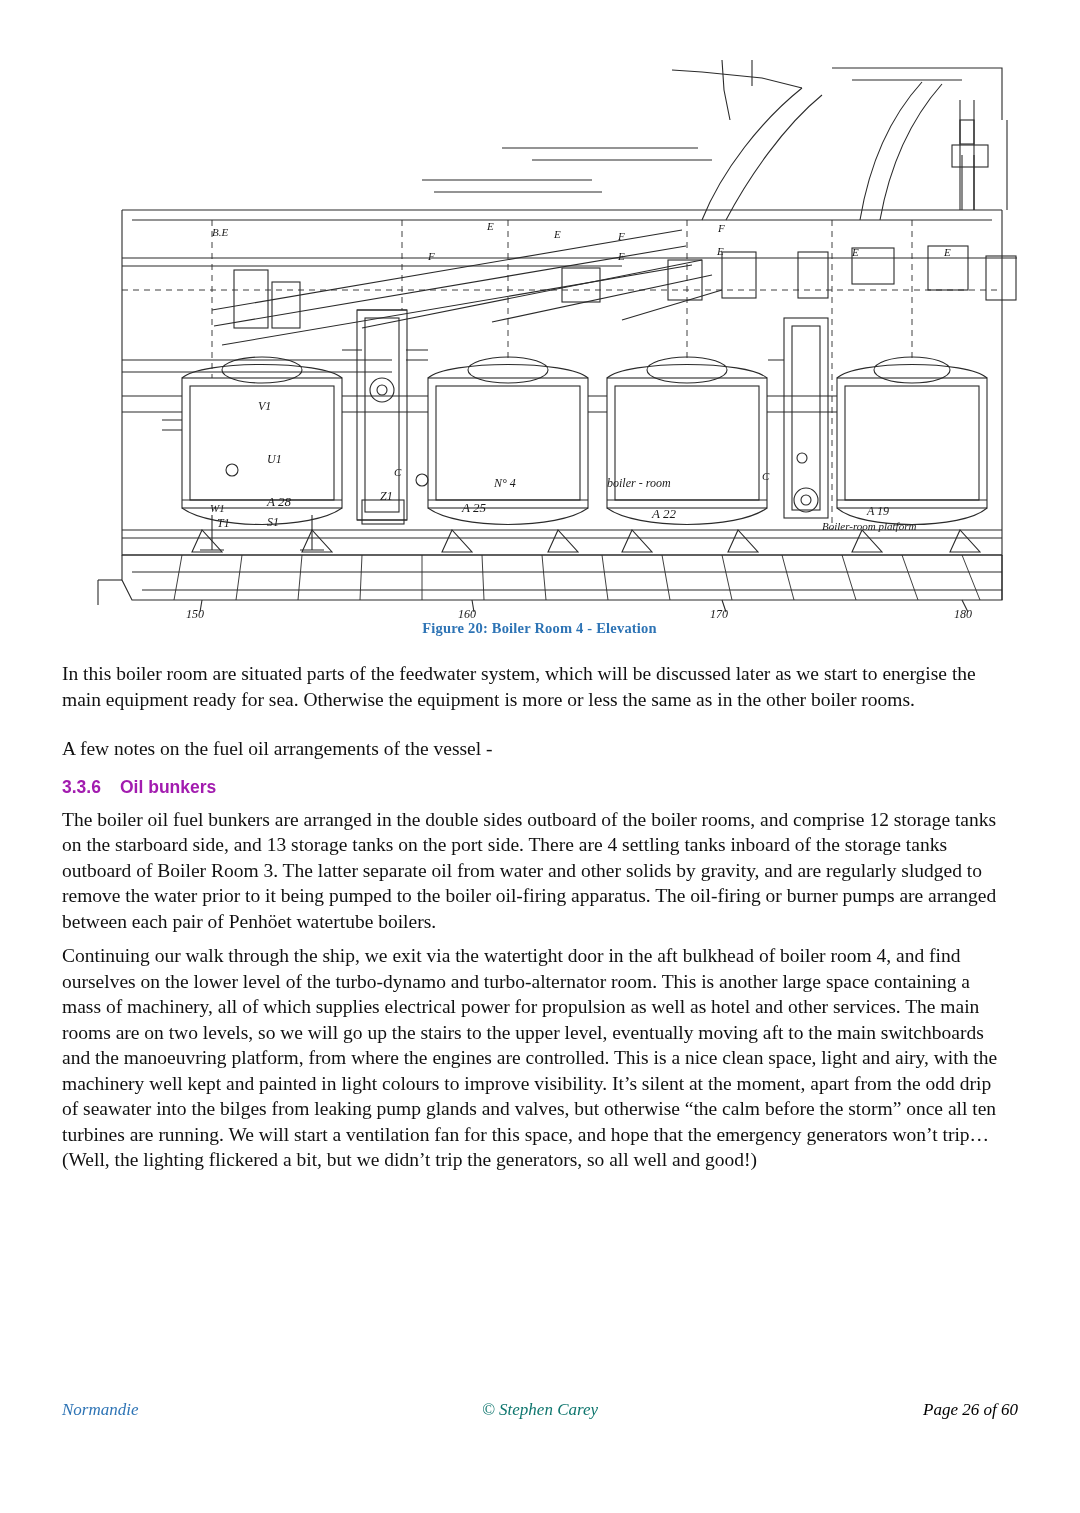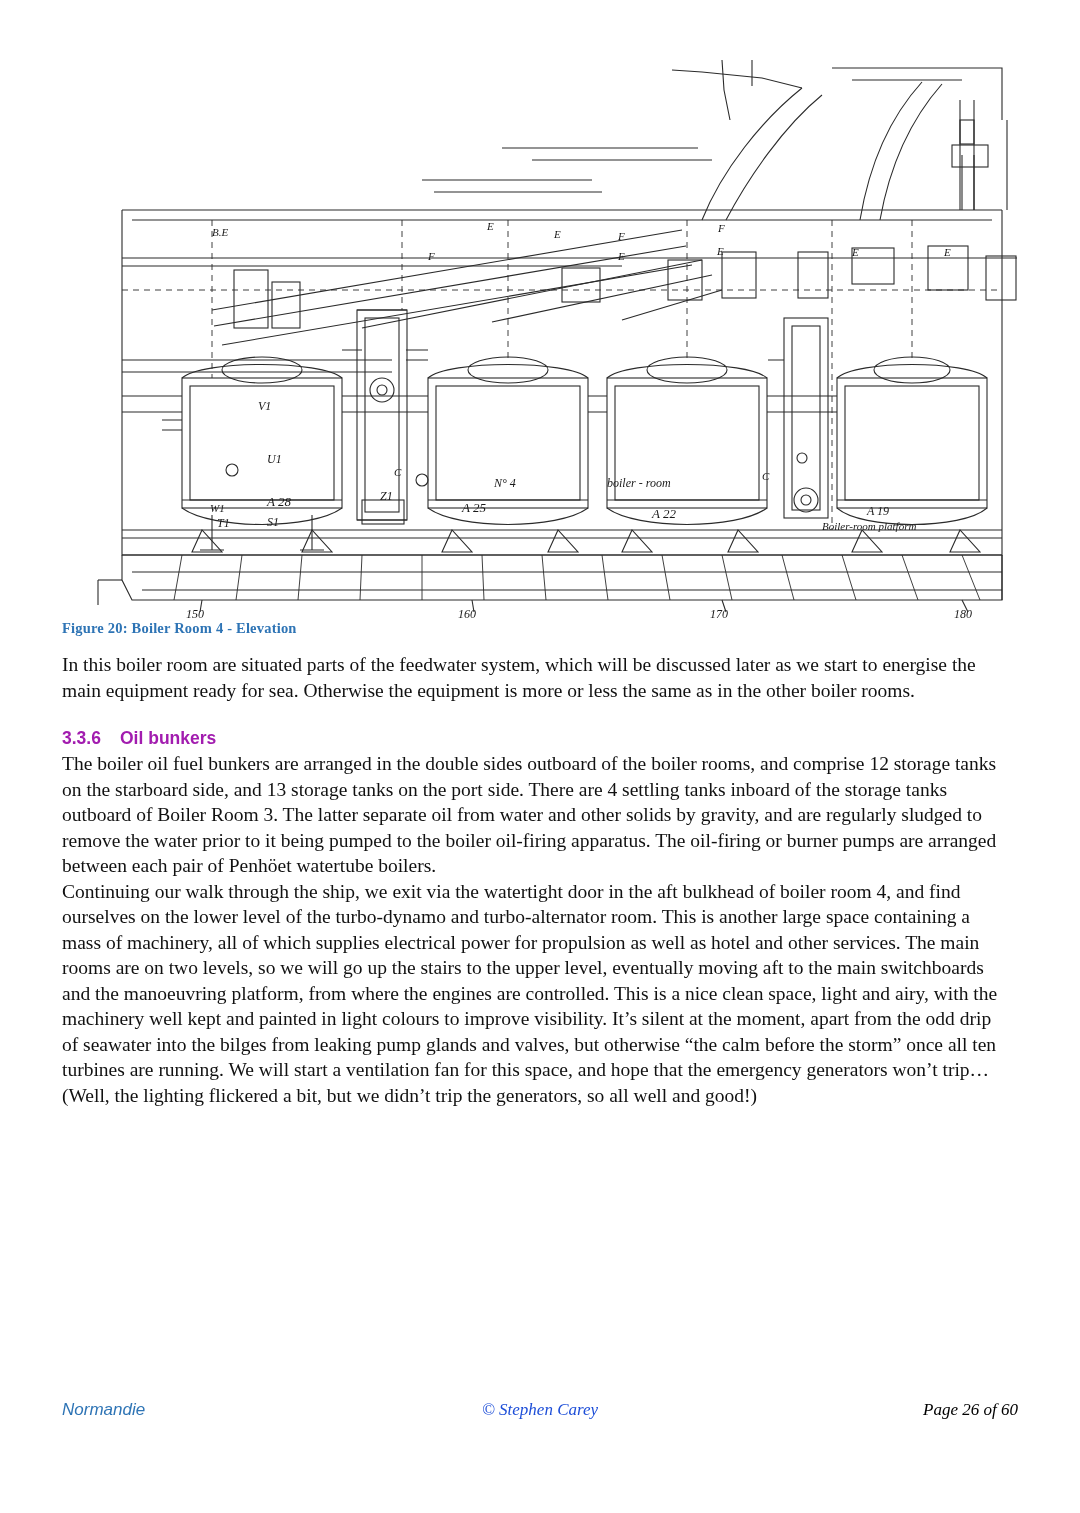--- a/index.html
+++ b/index.html
@@ -28,37 +28,37 @@
   .figure-svg {
     display: block;
     width: 100%;
     height: 100%;
   }
   .figure-caption {
     position: absolute;
     left: 62px;
     top: 620px;
     width: 955px;
-    text-align: left;
+    text-align: center;
     font-family: "Liberation Serif", serif;
     font-weight: bold;
     font-size: 14.5px;
     color: #2e74b5;
     letter-spacing: 0.2px;
   }
 
   
   .content {
     position: absolute;
     left: 62px;
     top: 652px;
     width: 948px;
   }
   p.body {
-    margin: 0 0 0 0;
+    margin: 9px 0 0 0;
     font-size: 19.5px;
     line-height: 25.5px;
     text-align: left;
     font-family: "Liberation Serif", serif;
     color: #111;
   }
   p.spacer-after {
     margin-bottom: 24px;
   }
   h3.heading {
@@ -76,35 +76,35 @@
   h3.heading.h2 .num {
     min-width: 48px;
   }
   h3.heading.h2 {
     font-size: 19px;
   }
   .footer-left {
     position: absolute;
     left: 62px;
     top: 1400px;
-    font-family: Liberation Sans, sans-serif;
+    font-family: Liberation Serif, serif;
     font-style: italic;
     font-size: 17px;
     color: #2e74b5;
   }
   .footer-center {
     position: absolute;
     left: 0;
     top: 1400px;
     width: 1080px;
     text-align: center;
     font-family: "Liberation Serif", serif;
     font-style: italic;
     font-size: 17px;
-    color: #1d4ed8;
+    color: #0f766e;
   }
   .footer-right {
     position: absolute;
     right: 62px;
     top: 1400px;
     font-family: "Liberation Serif", serif;
     font-style: italic;
     font-size: 17px;
     color: #000000;
   }
@@ -306,20 +306,21 @@
       </g>
     </svg>
   </div>
 
   <div class="figure-caption">Figure 20: Boiler Room 4 - Elevation</div>
 
   <div class="content">
 
     <p class="body spacer-after">In this boiler room are situated parts of the feedwater system, which will be discussed later as we start to energise the main equipment ready for sea.  Otherwise the equipment is more or less the same as in the other boiler rooms.</p>
 
+    <p class="body">A few notes on the fuel oil arrangements of the vessel -</p>
 
     <h3 class="heading">
       <span class="num">3.3.6</span><span>Oil bunkers</span>
     </h3>
 
     <p class="body">The boiler oil fuel bunkers are arranged in the double sides outboard of the boiler rooms, and comprise 12 storage tanks on the starboard side, and 13 storage tanks on the port side.  There are 4 settling tanks inboard of the storage tanks outboard of Boiler Room 3.  The latter separate oil from water and other solids by gravity, and are regularly sludged to remove the water prior to it being pumped to the boiler oil-firing apparatus.  The oil-firing or burner pumps are arranged between each pair of Penhöet watertube boilers.</p>
 
 
     <p class="body">Continuing our walk through the ship, we exit via the watertight door in the aft bulkhead of boiler room 4, and find ourselves on the lower level of the turbo-dynamo and turbo-alternator room.  This is another large space containing a mass of machinery, all of which supplies electrical power for propulsion as well as hotel and other services.  The main rooms are on two levels, so we will go up the stairs to the upper level, eventually moving aft to the main switchboards and the manoeuvring platform, from where the engines are controlled.  This is a nice clean space, light and airy, with the machinery well kept and painted in light colours to improve visibility.  It’s silent at the moment, apart from the odd drip of seawater into the bilges from leaking pump glands and valves, but otherwise “the calm before the storm” once all ten turbines are running.  We will start a ventilation fan for this space, and hope that the emergency generators won’t trip…  (Well, the lighting flickered a bit, but we didn’t trip the generators, so all well and good!)</p>
   </div>

